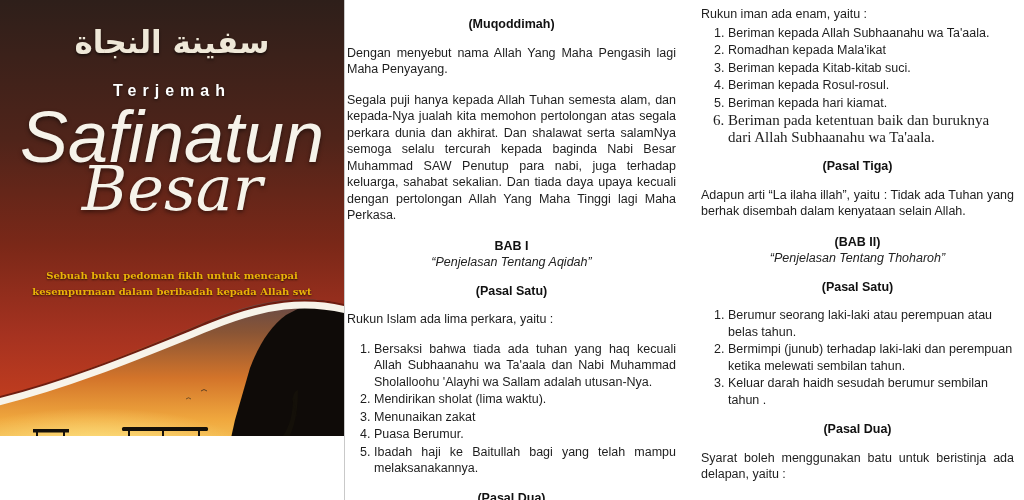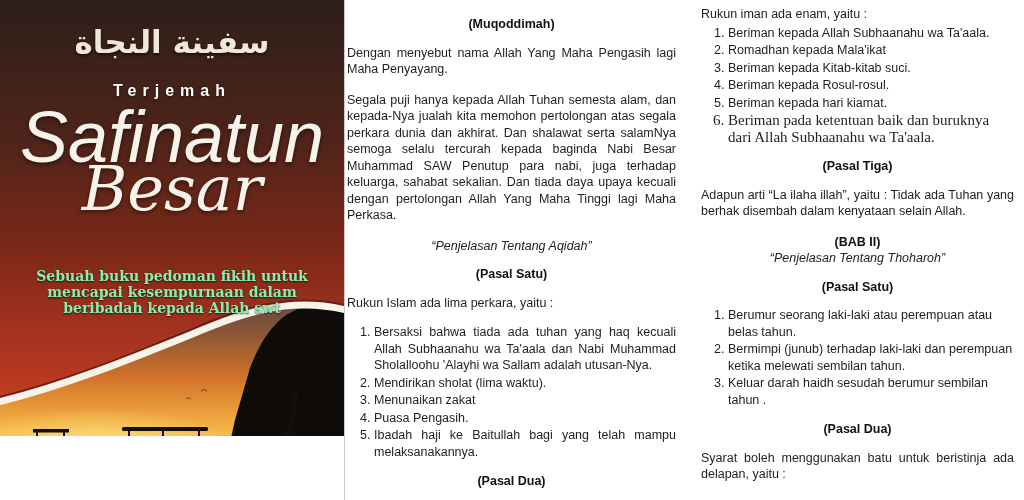--- a/index.html
+++ b/index.html
@@ -32,21 +32,21 @@
     font-size:72px; color:#f6f3ea; text-shadow:0 2px 4px rgba(0,0,0,.5);
   }
   .title-line2 {
     position:absolute; top:152px; left:0; right:0;
     font-family:"DejaVu Serif", serif; font-style:italic;
     font-size:62px; color:#f6f3ea; text-shadow:0 2px 4px rgba(0,0,0,.5);
   }
   .cover-subtitle {
     position:absolute; top:268px; left:7%; width:86%;
     font-family:"DejaVu Serif", serif; font-weight:bold;
-    font-size:14px; line-height:16px; color:#86efac;
+    font-size:10px; line-height:16px; color:#eab308;
     text-shadow:0 1px 2px rgba(0,0,0,.7);
   }
 
   
   .page {
     position:absolute; left:344px; top:0; right:0; height:500px;
     background:#ffffff; border-left:1px solid #c9c9c9;
     display:flex; color:#1e1e1e;
   }
   .col { box-sizing:border-box; font-size:12.5px; line-height:16.5px; }
@@ -147,29 +147,30 @@
     </div>
   </div>
 
   <div class="page">
 
     <div class="col col-middle">
       <div class="hdr hdr-first">(Muqoddimah)</div>
       <p class="body">Dengan menyebut nama Allah Yang Maha Pengasih lagi Maha Penyayang.</p>
       <p class="body">Segala puji hanya kepada Allah Tuhan semesta alam, dan kepada-Nya jualah kita memohon pertolongan atas segala perkara dunia dan akhirat. Dan shalawat serta salamNya semoga selalu tercurah kepada baginda Nabi Besar Muhammad SAW Penutup para nabi, juga terhadap keluarga, sahabat sekalian. Dan tiada daya upaya kecuali dengan pertolongan Allah Yang Maha Tinggi lagi Maha Perkasa.</p>
       <div class="bab-group">
+        <div class="bab-title">BAB I</div>
         <div class="bab-sub">“Penjelasan Tentang Aqidah”</div>
       </div>
       <div class="hdr">(Pasal Satu)</div>
       <p class="intro">Rukun Islam ada lima perkara, yaitu :</p>
       <ol>
         <li>Bersaksi bahwa tiada ada tuhan yang haq kecuali Allah Subhaanahu wa Ta'aala dan Nabi Muhammad Sholalloohu 'Alayhi wa Sallam adalah utusan-Nya.</li>
         <li>Mendirikan sholat (lima waktu).</li>
         <li>Menunaikan zakat</li>
-        <li>Puasa Pengasih.</li>
+        <li>Puasa Berumur.</li>
         <li>Ibadah haji ke Baitullah bagi yang telah mampu melaksanakannya.</li>
       </ol>
       <div class="hdr">(Pasal Dua)</div>
     </div>
 
     <div class="col col-right">
       <p class="intro" style="margin-bottom:2px;">Rukun iman ada enam, yaitu :</p>
       <ol>
         <li>Beriman kepada Allah Subhaanahu wa Ta'aala.</li>
         <li>Romadhan kepada Mala'ikat</li>

